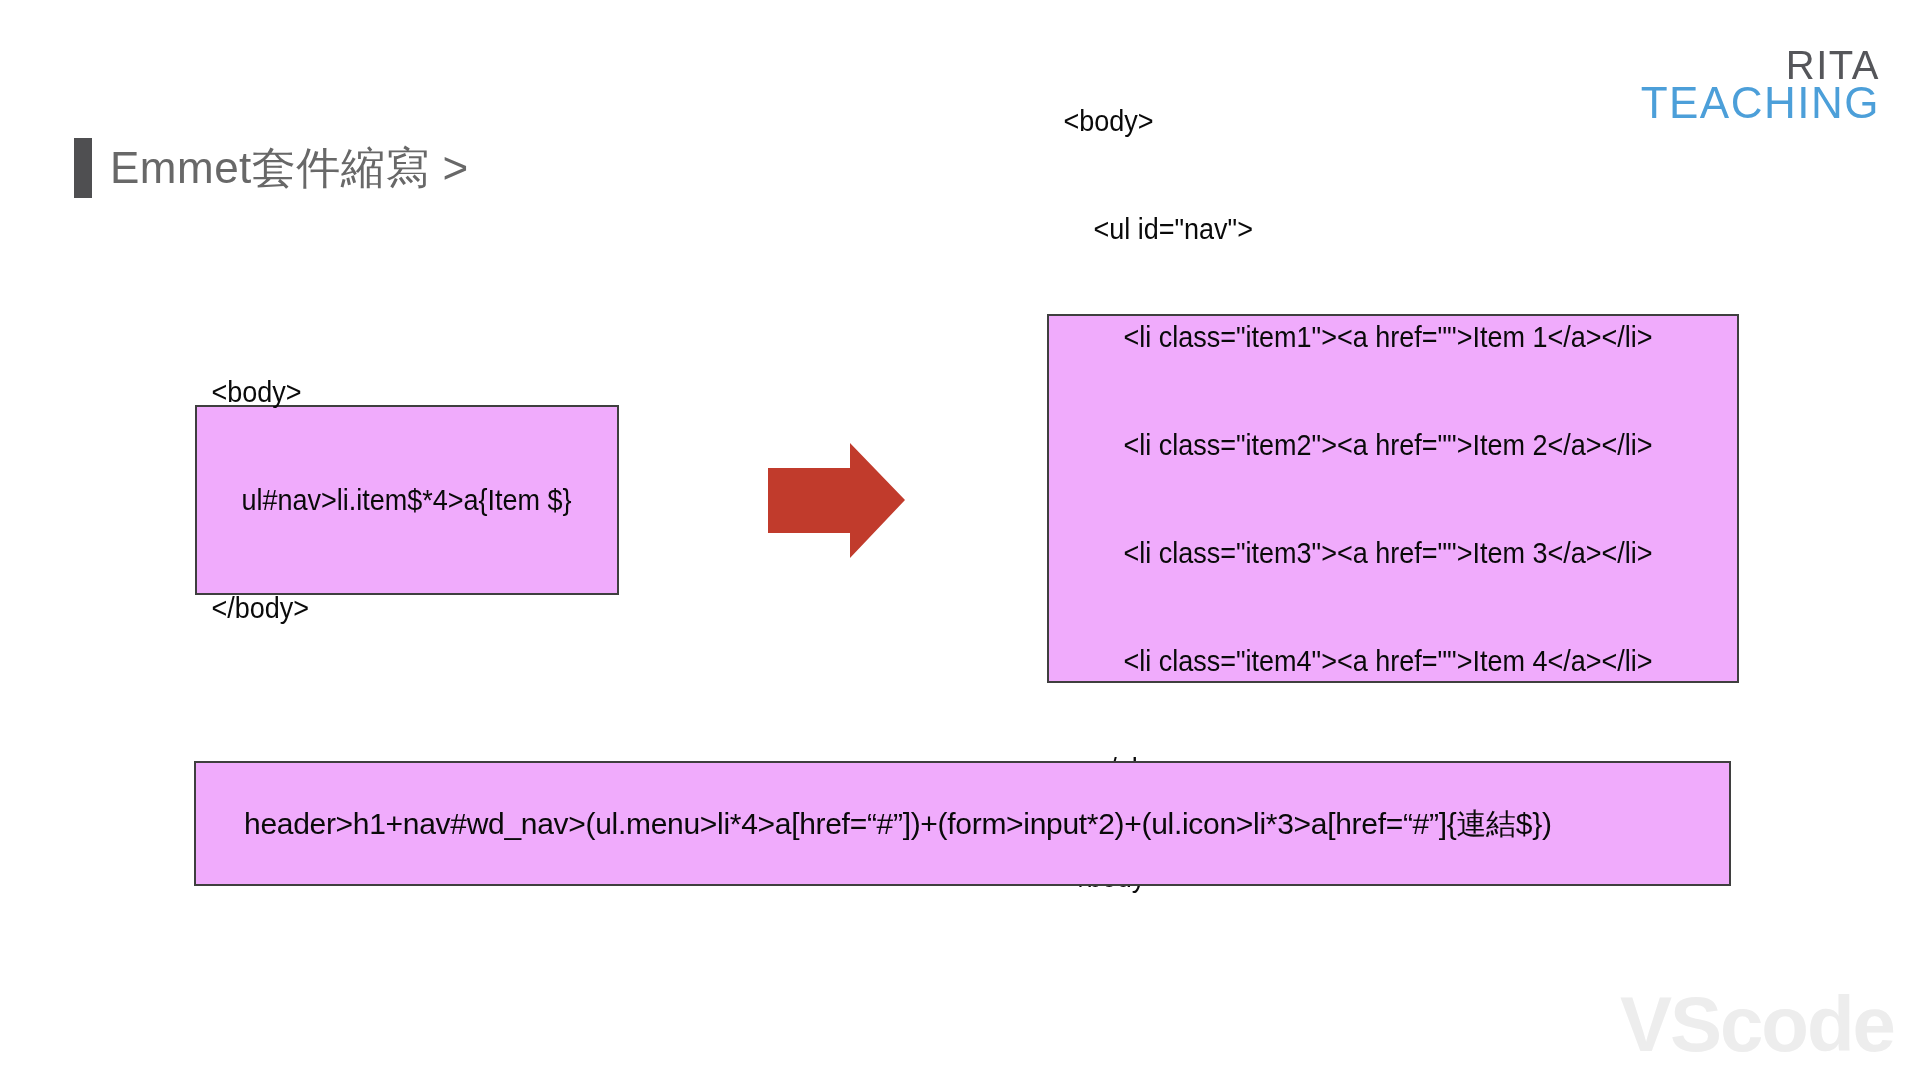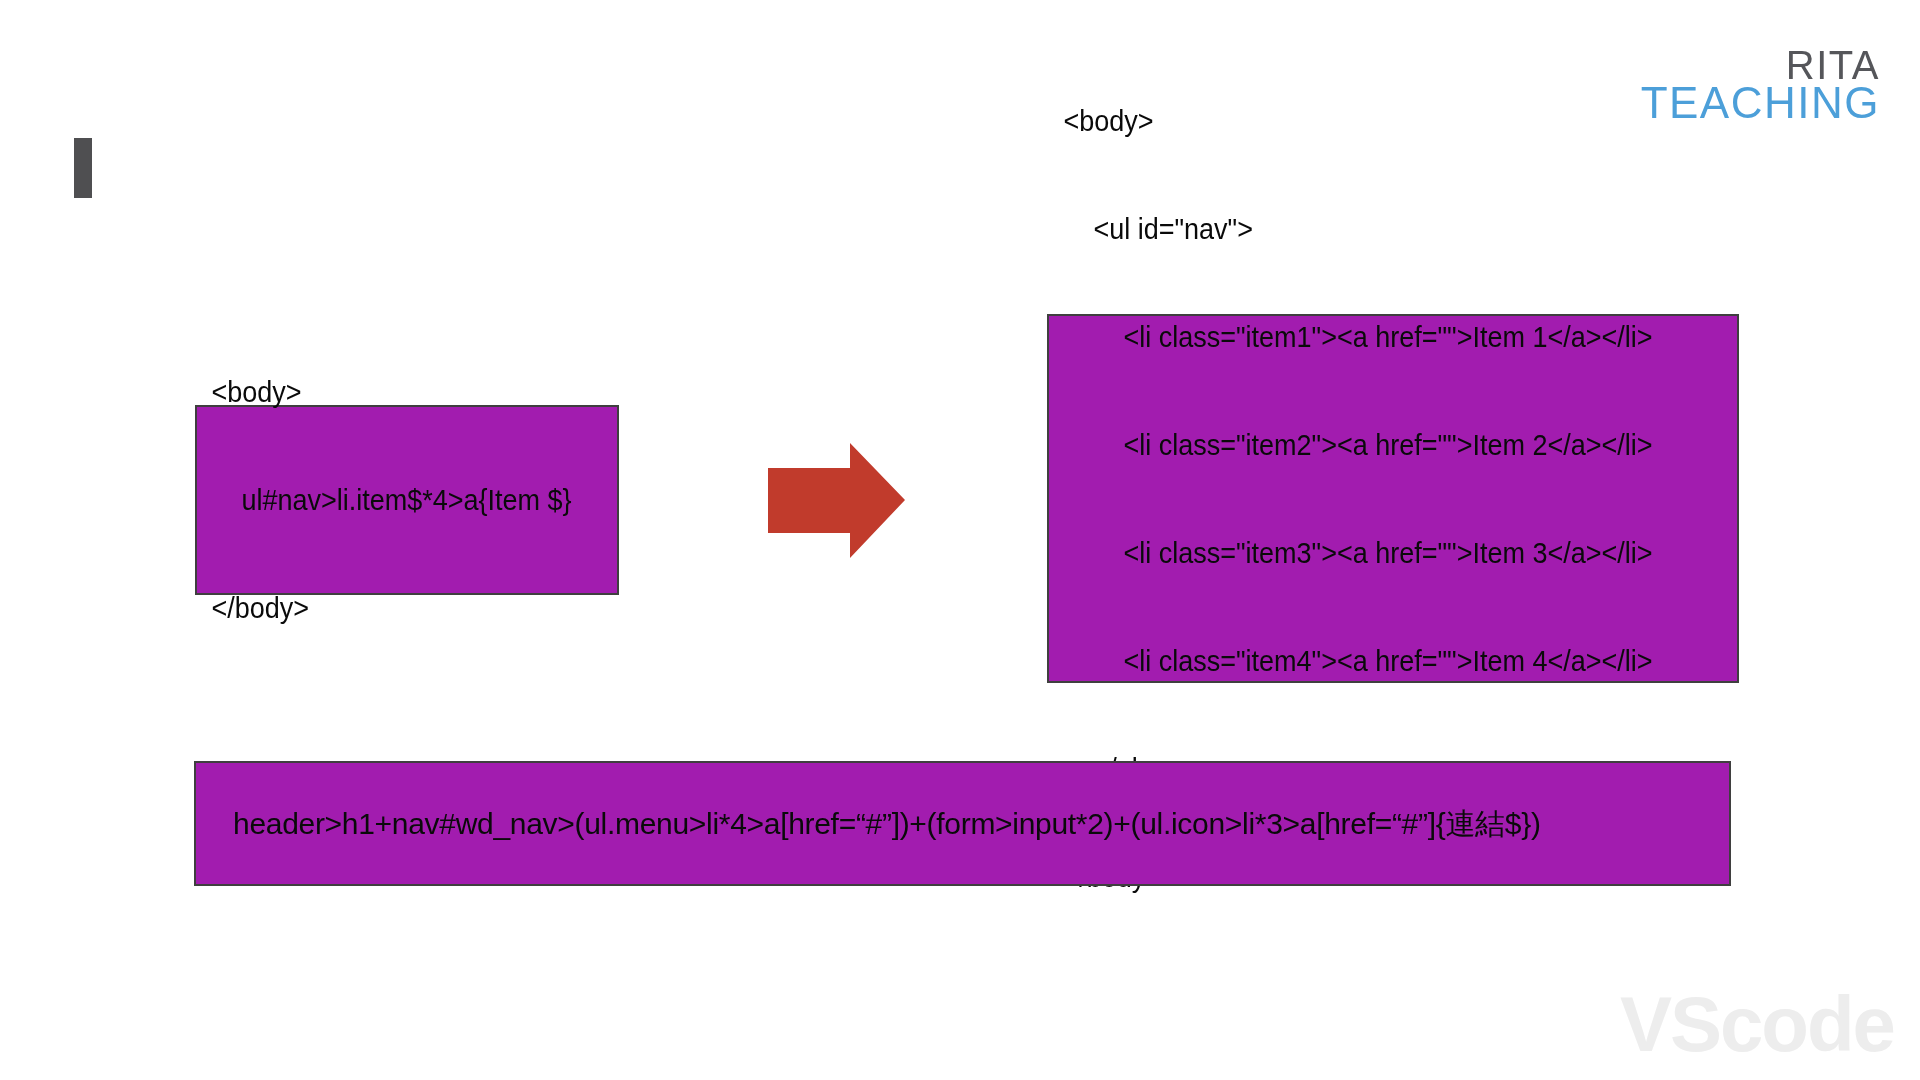--- a/index.html
+++ b/index.html
@@ -56,21 +56,21 @@
     letter-spacing: 0.5px;
     color: var(--title-gray);
     white-space: pre;
   }
 
   
   .box {
     position: absolute;
     box-sizing: border-box;
     border: 2px solid var(--border-gray);
-    background: #a21caf;
+    background: #f0abfc;
     display: flex;
     align-items: center;
   }
   .box-left   { left: 195px;  top: 405px; width: 424px;  height: 190px; }
   .box-right  { left: 1047px; top: 314px; width: 692px;  height: 369px; }
   .box-bottom { left: 194px;  top: 761px; width: 1537px; height: 125px; }
 
   .code {
     font-family: "Liberation Sans", sans-serif;
     font-size: 30px;
@@ -79,20 +79,21 @@
     white-space: pre;
     padding-left: 16px;
   }
   .condensed {
     transform: scaleX(0.9);
     transform-origin: 0 50%;
   }
   .box-bottom .code {
     padding-left: 37px;
     letter-spacing: -0.3px;
+    margin-left: 11px;
   }
 
   
   .arrow {
     position: absolute;
     left: 768px;
     top: 443px;
   }
 
   
@@ -109,20 +110,21 @@
 </head>
 <body>
 
 <div class="logo">
   <div class="logo-rita">RITA</div>
   <div class="logo-teaching">TEACHING</div>
 </div>
 
 <div class="title-row">
   <span class="title-bar"></span>
+  <h1 class="title-text">Emmet套件縮寫 &gt;</h1>
 </div>
 
 <div class="box box-left">
   <div class="code condensed">
     <div class="code-line">&lt;body&gt;</div>
     <div class="code-line">    ul#nav&gt;li.item$*4&gt;a{Item $}</div>
     <div class="code-line">&lt;/body&gt;</div>
   </div>
 </div>
 

